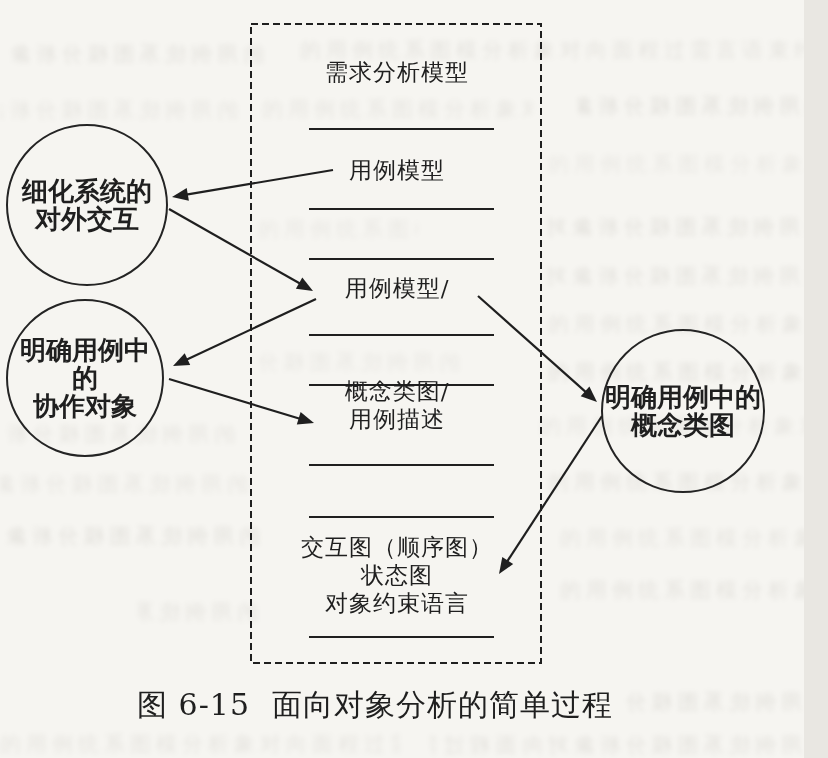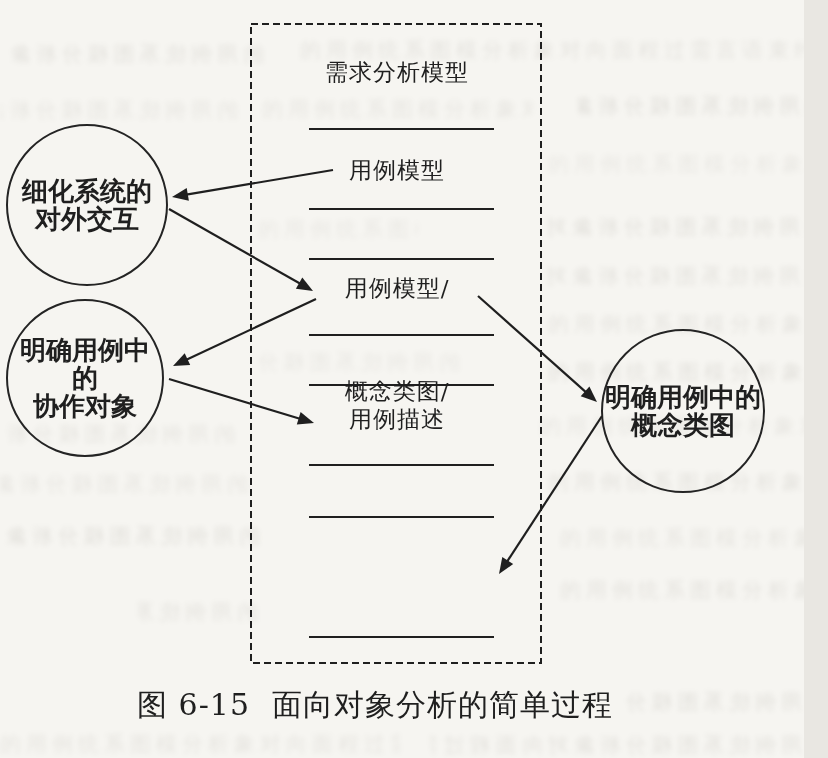--- a/index.html
+++ b/index.html
@@ -123,20 +123,23 @@
     <div>用例模型</div>
   </div>
   <div class="box-item" id="b3">
     <div>用例模型/</div>
   </div>
   <div class="box-item" id="b4">
     <div>概念类图/</div>
     <div>用例描述</div>
   </div>
   <div class="box-item" id="b5">
+    <div>交互图（顺序图）</div>
+    <div>状态图</div>
+    <div>对象约束语言</div>
   </div>
 
   <div class="circle" id="circle-1">
     <div>
       <div>细化系统的</div>
       <div>对外交互</div>
     </div>
   </div>
   <div class="circle" id="circle-2">
     <div>

